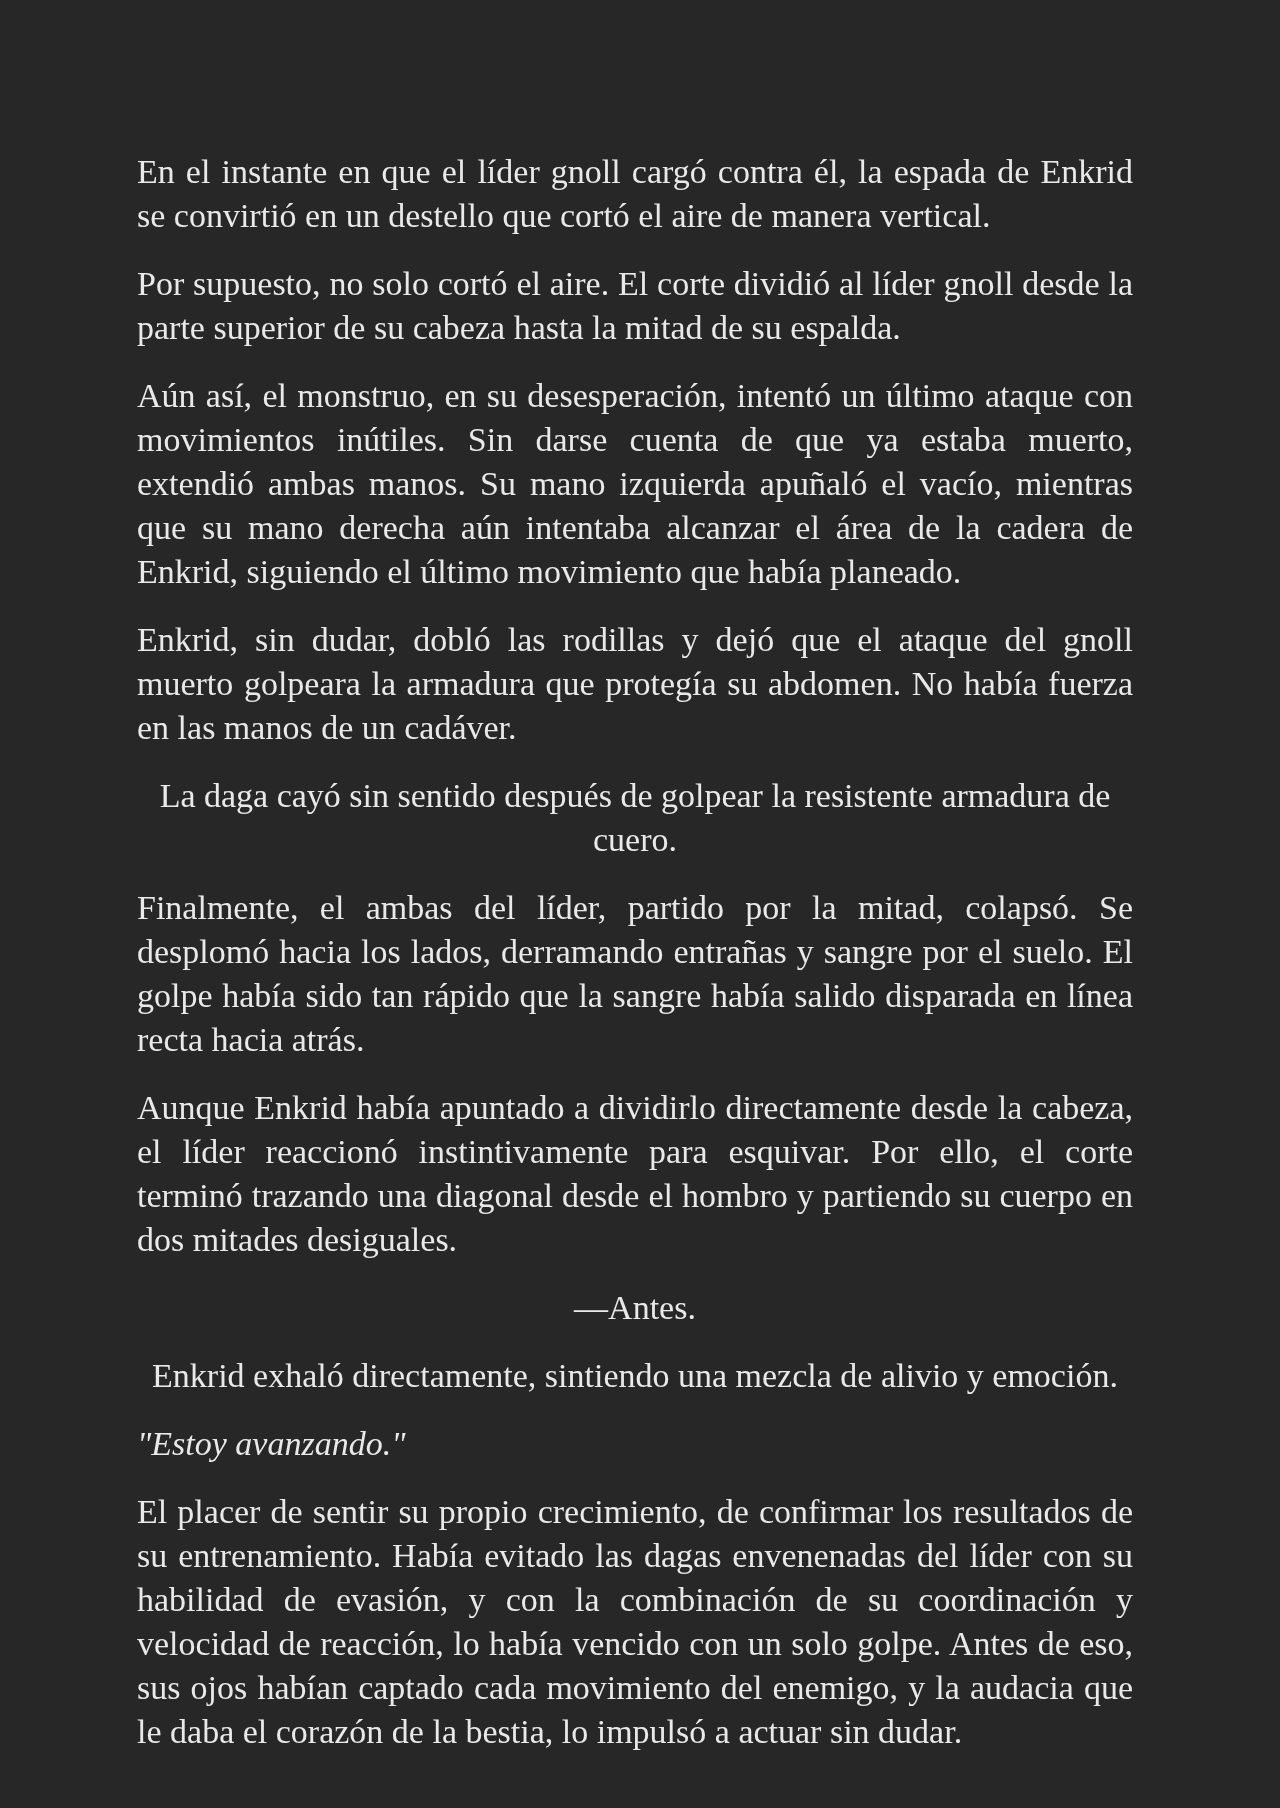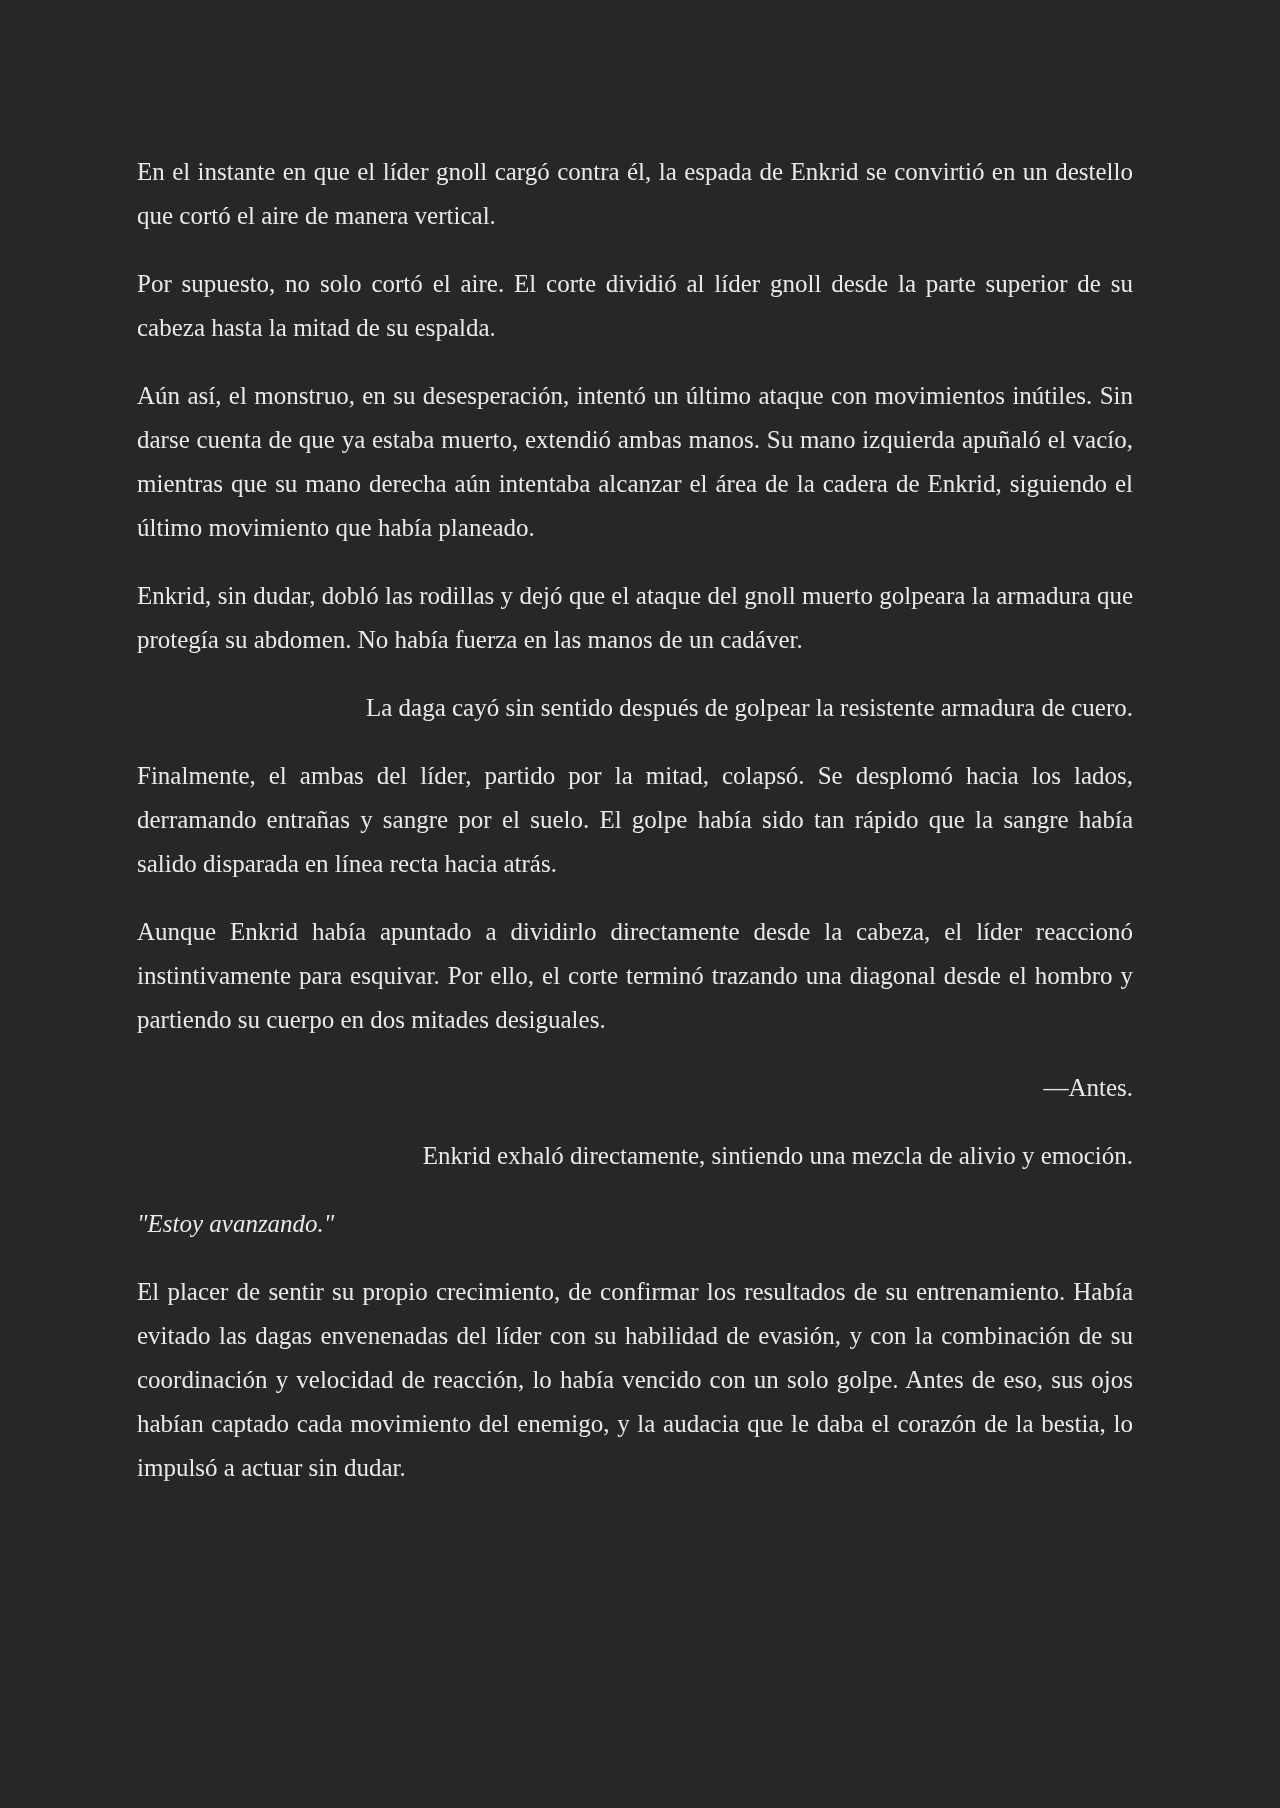--- a/index.html
+++ b/index.html
@@ -11,31 +11,31 @@
     height: 1808px;
     background: #272727;
     overflow: hidden;
   }
   .reader-page {
     box-sizing: border-box;
     width: 1280px;
     height: 1808px;
     padding: 150px 147px 0 137px;
     font-family: "Liberation Serif", "DejaVu Serif", serif;
-    font-size: 25px;
+    font-size: 34px;
     line-height: 44px;
     color: #e9e9e9;
   }
   .reader-page p {
     margin: 0 0 24px 0;
     text-align: justify;
     text-justify: inter-word;
   }
   .reader-page p.single {
-    text-align: right;
+    text-align: center;
   }
   .reader-page p.italic {
     font-style: italic;
     text-align: left;
   }
 </style>
 </head>
 <body>
 
 <main class="reader-page">

